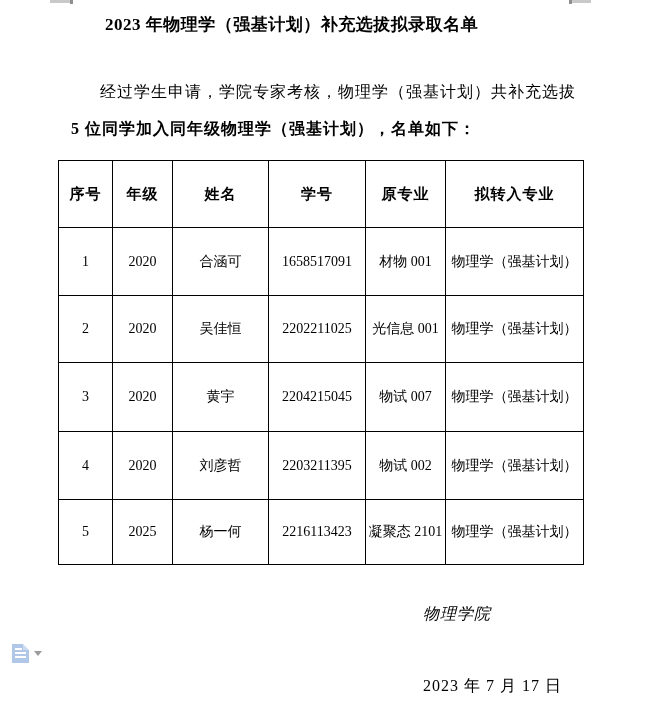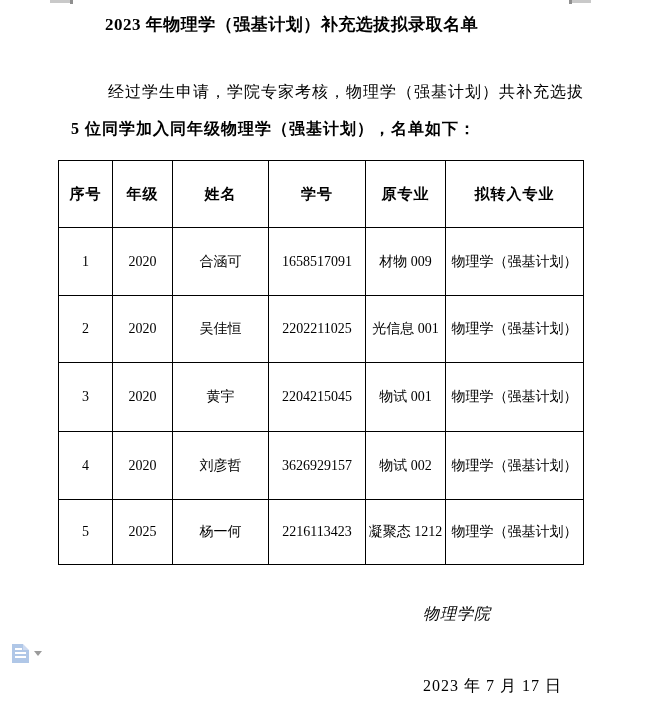--- a/index.html
+++ b/index.html
@@ -14,21 +14,21 @@
   .artifact-left{left:50px;width:23px;}
   .artifact-left .tip{right:0;}
   .artifact-right{left:569px;width:22px;}
   .artifact-right .tip{left:0;}
 
   .doc-title{
     position:absolute;top:13px;left:0;width:583px;text-align:center;
     font-size:17px;font-weight:bold;letter-spacing:0.5px;white-space:pre;
   }
   .intro-line{position:absolute;font-size:16px;letter-spacing:1px;white-space:pre;}
-  .intro-line1{left:108px;top:82px;}
+  .intro-line1{left:100px;top:82px;}
   .intro-line2{left:71px;top:119px;font-weight:bold;}
 
   table.roster{
     position:absolute;left:58px;top:160px;border-collapse:collapse;table-layout:fixed;
   }
   table.roster th,table.roster td{
     border:1px solid #000;text-align:center;vertical-align:middle;
     padding:0;overflow:hidden;white-space:pre;
   }
   table.roster th{font-size:15px;font-weight:bold;letter-spacing:1px;}
@@ -91,53 +91,53 @@
     <th>姓名</th>
     <th>学号</th>
     <th>原专业</th>
     <th>拟转入专业</th>
   </tr>
   <tr class="r0">
     <td>1</td>
     <td>2020</td>
     <td>合涵可</td>
     <td>1658517091</td>
-    <td>材物 009</td>
+    <td>材物 001</td>
     <td>物理学（强基计划）</td>
   </tr>
   <tr class="r1">
     <td>2</td>
     <td>2020</td>
     <td>吴佳恒</td>
     <td>2202211025</td>
     <td>光信息 001</td>
     <td>物理学（强基计划）</td>
   </tr>
   <tr class="r2">
     <td>3</td>
     <td>2020</td>
     <td>黄宇</td>
     <td>2204215045</td>
-    <td>物试 001</td>
+    <td>物试 007</td>
     <td>物理学（强基计划）</td>
   </tr>
   <tr class="r3">
     <td>4</td>
     <td>2020</td>
     <td>刘彦哲</td>
-    <td>3626929157</td>
+    <td>2203211395</td>
     <td>物试 002</td>
     <td>物理学（强基计划）</td>
   </tr>
   <tr class="r4">
     <td>5</td>
     <td>2025</td>
     <td>杨一何</td>
     <td>2216113423</td>
-    <td>凝聚态 1212</td>
+    <td>凝聚态 2101</td>
     <td>物理学（强基计划）</td>
   </tr>
 </tbody>
   </table>
 
 <div class="sig-line sig-name">物理学院</div>
 <div class="sig-line sig-date">2023 年 7 月 17 日</div>
 
 <div class="paste-btn">
   <div class="doc-icon">

